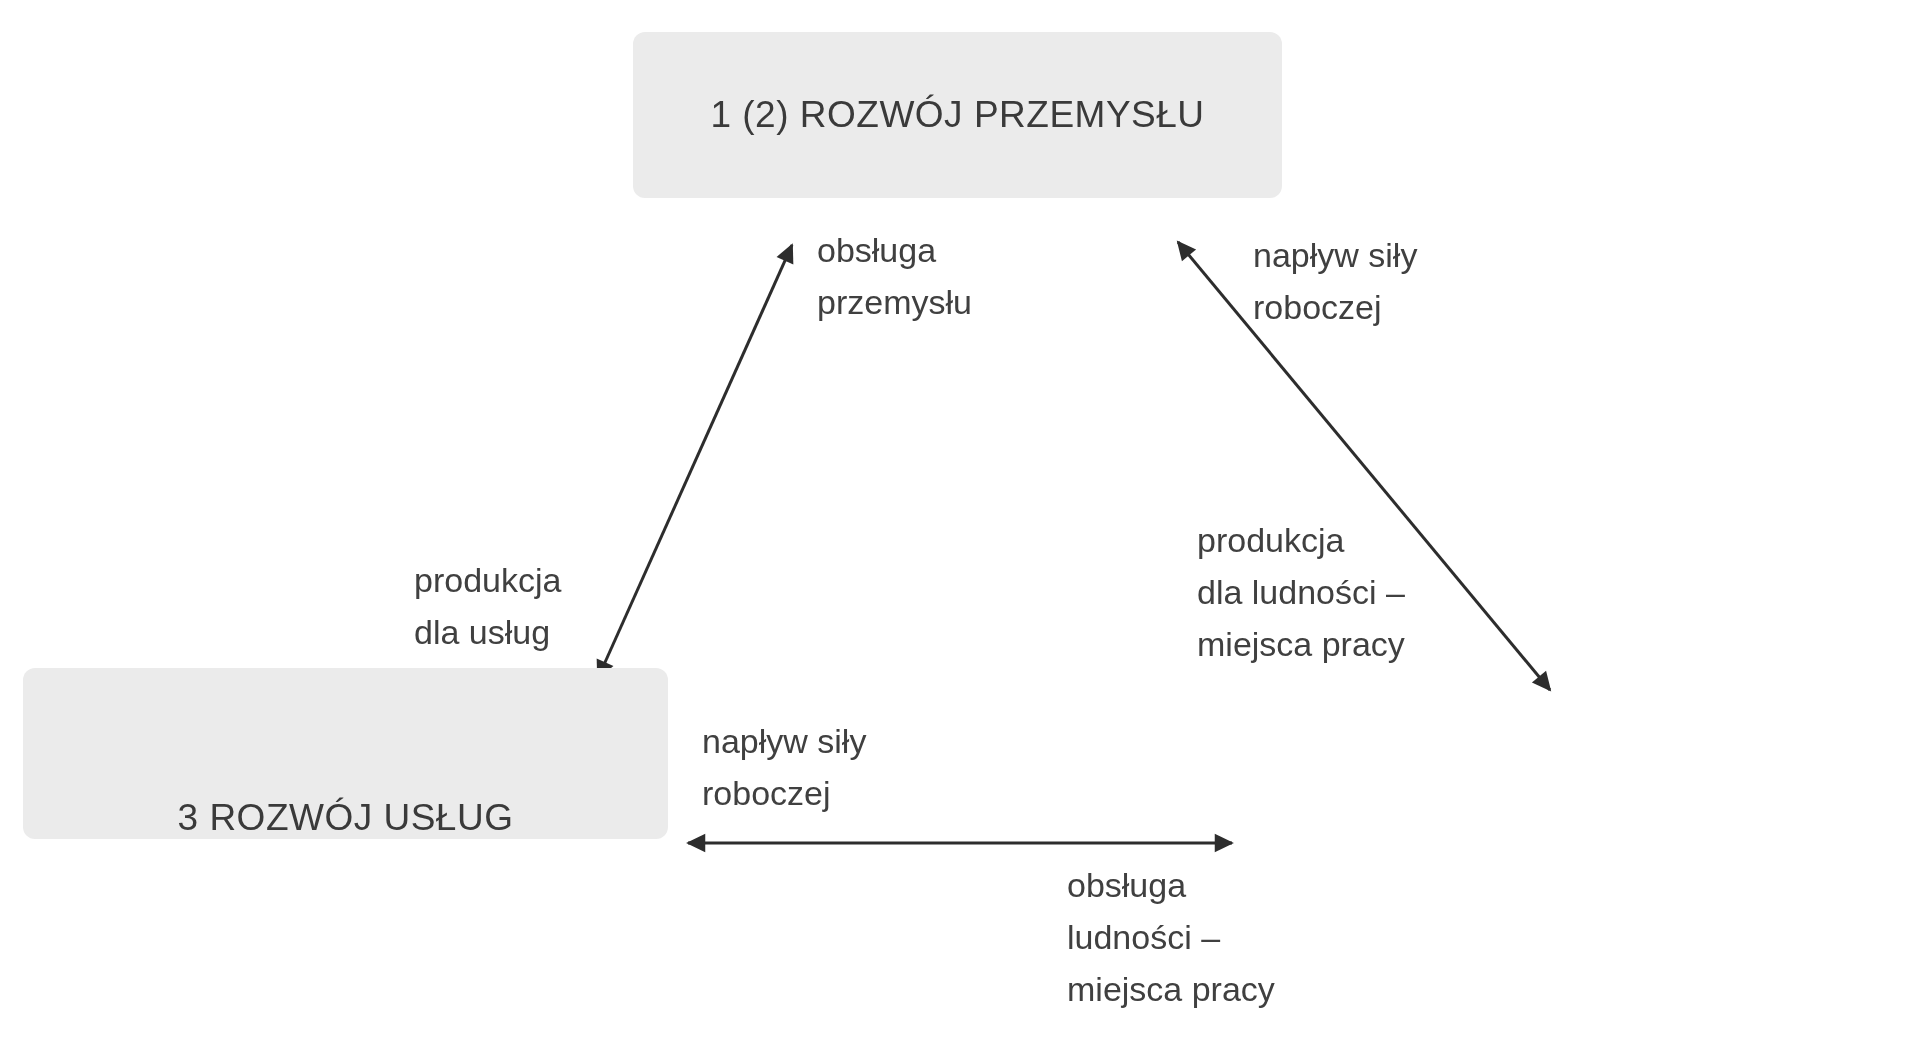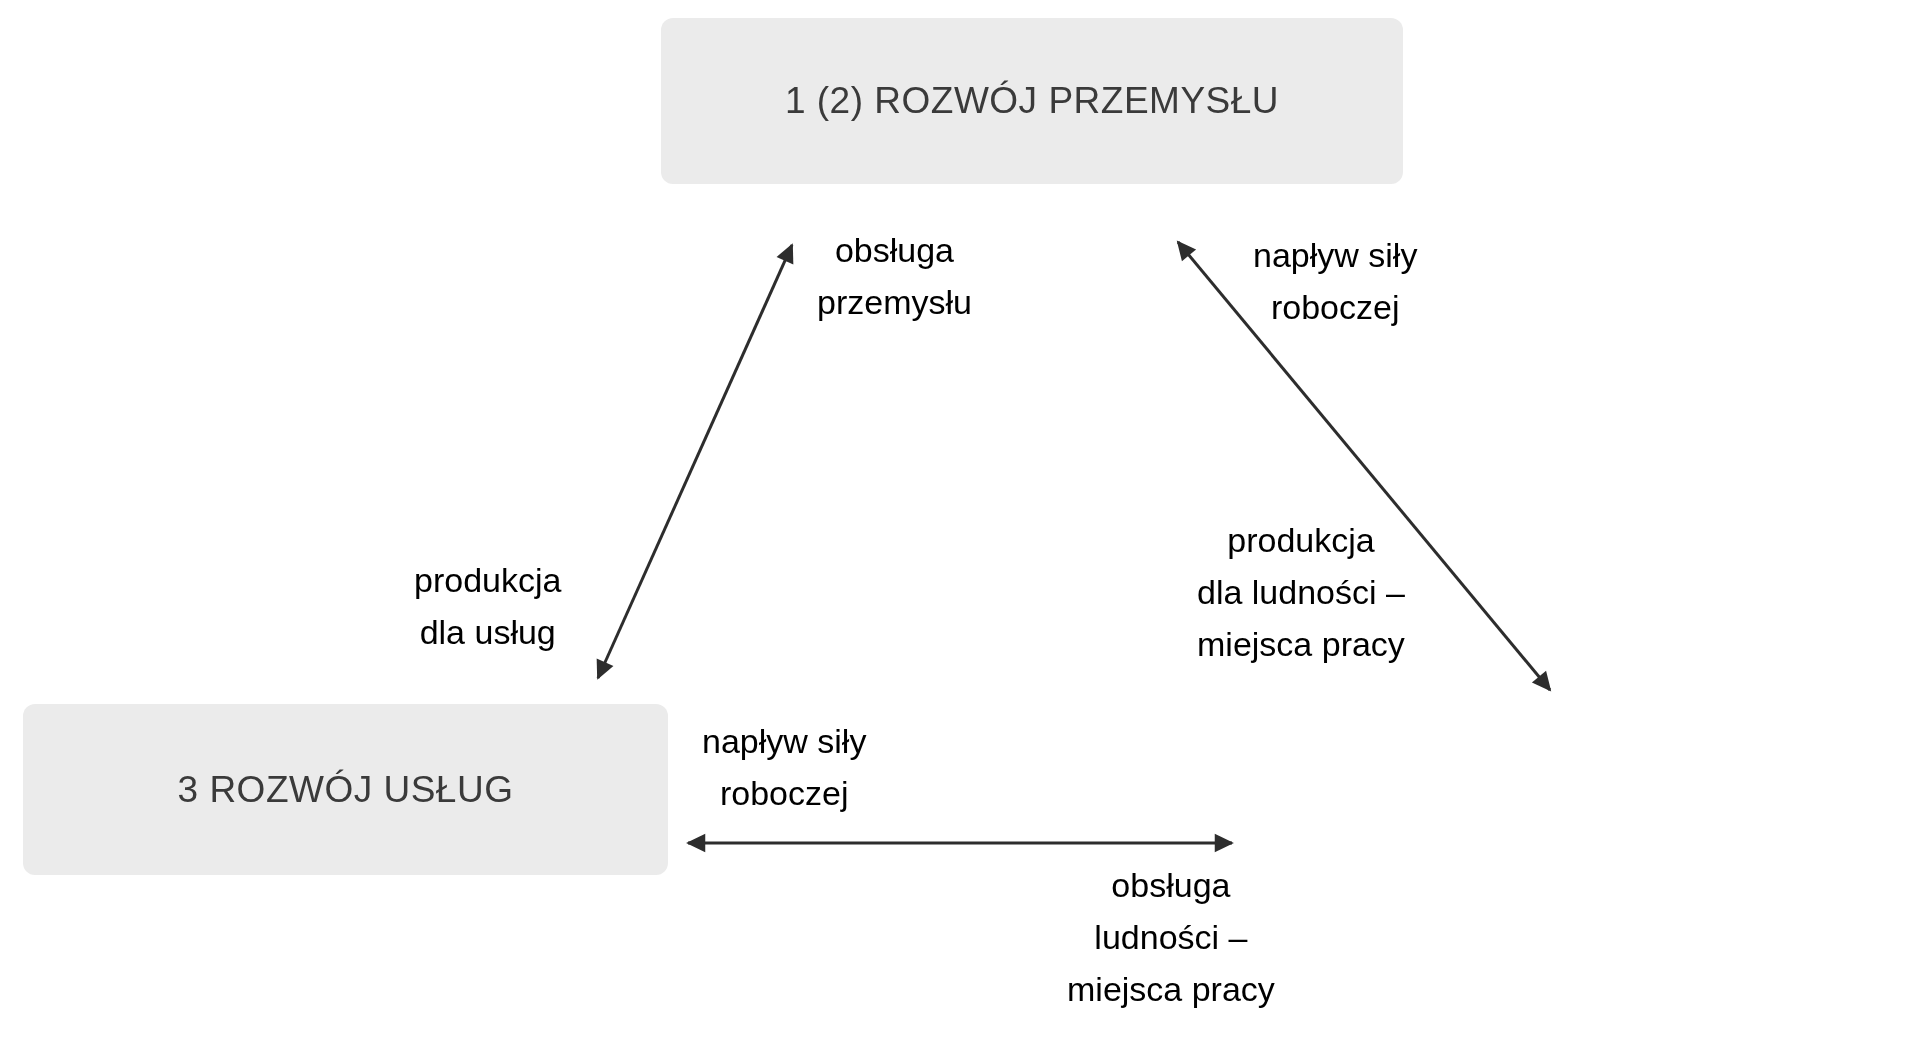--- a/index.html
+++ b/index.html
@@ -35,23 +35,22 @@
   .node-label {
     font-size: 37px;
     color: #3a3a3a;
     letter-spacing: 0.5px;
     white-space: nowrap;
   }
   .edge-label {
     position: absolute;
     font-size: 34px;
     line-height: 52px;
-    color: #000000;
+    color: #404040;
     white-space: pre-line;
-    text-align: center;
   }
 </style>
 </head>
 <body>
 
 <div class="canvas">
 
   <svg class="edges-svg" viewBox="0 0 1920 1044" xmlns="http://www.w3.org/2000/svg">
     <defs>
       <marker id="arrow-end" viewBox="0 0 12 12" refX="10" refY="6" markerWidth="23" markerHeight="23" markerUnits="userSpaceOnUse" orient="auto">
@@ -61,25 +60,25 @@
         <path d="M11,1.2 L1,6 L11,10.8 Z" fill="#2d2d2d"></path>
       </marker>
     </defs>
     <g id="edge-lines">
         <line x1="598" y1="678" x2="792" y2="245" stroke="#2d2d2d" stroke-width="3" marker-end="url(#arrow-end)" marker-start="url(#arrow-start)"></line>
         <line x1="1550" y1="690" x2="1178" y2="242" stroke="#2d2d2d" stroke-width="3" marker-end="url(#arrow-end)" marker-start="url(#arrow-start)"></line>
         <line x1="688" y1="843" x2="1232" y2="843" stroke="#2d2d2d" stroke-width="3" marker-end="url(#arrow-end)" marker-start="url(#arrow-start)"></line>
       </g>
   </svg>
 
-  <div class="node" id="node-0" style="left: 633px; top: 18px; width: 742px; height: 166px; margin-left: 28px;">
+  <div class="node" id="node-0" style="left: 633px; top: 32px; width: 649px; height: 166px;">
     <span class="node-label">1 (2) ROZWÓJ PRZEMYSŁU</span>
   </div>
 
-  <div class="node" id="node-1" style="left: 23px; top: 704px; width: 645px; height: 171px;">
+  <div class="node" id="node-1" style="left: 23px; top: 668px; width: 645px; height: 171px; align-items: flex-end;">
     <span class="node-label">3 ROZWÓJ USŁUG</span>
   </div>
 
 
   <div class="edge-label" id="label-0" style="left: 817px; top: 224px;">obsługa
 przemysłu</div>
   <div class="edge-label" id="label-1" style="left: 1253px; top: 229px;">napływ siły
 roboczej</div>
   <div class="edge-label" id="label-2" style="left: 414px; top: 554px;">produkcja
 dla usług</div>

